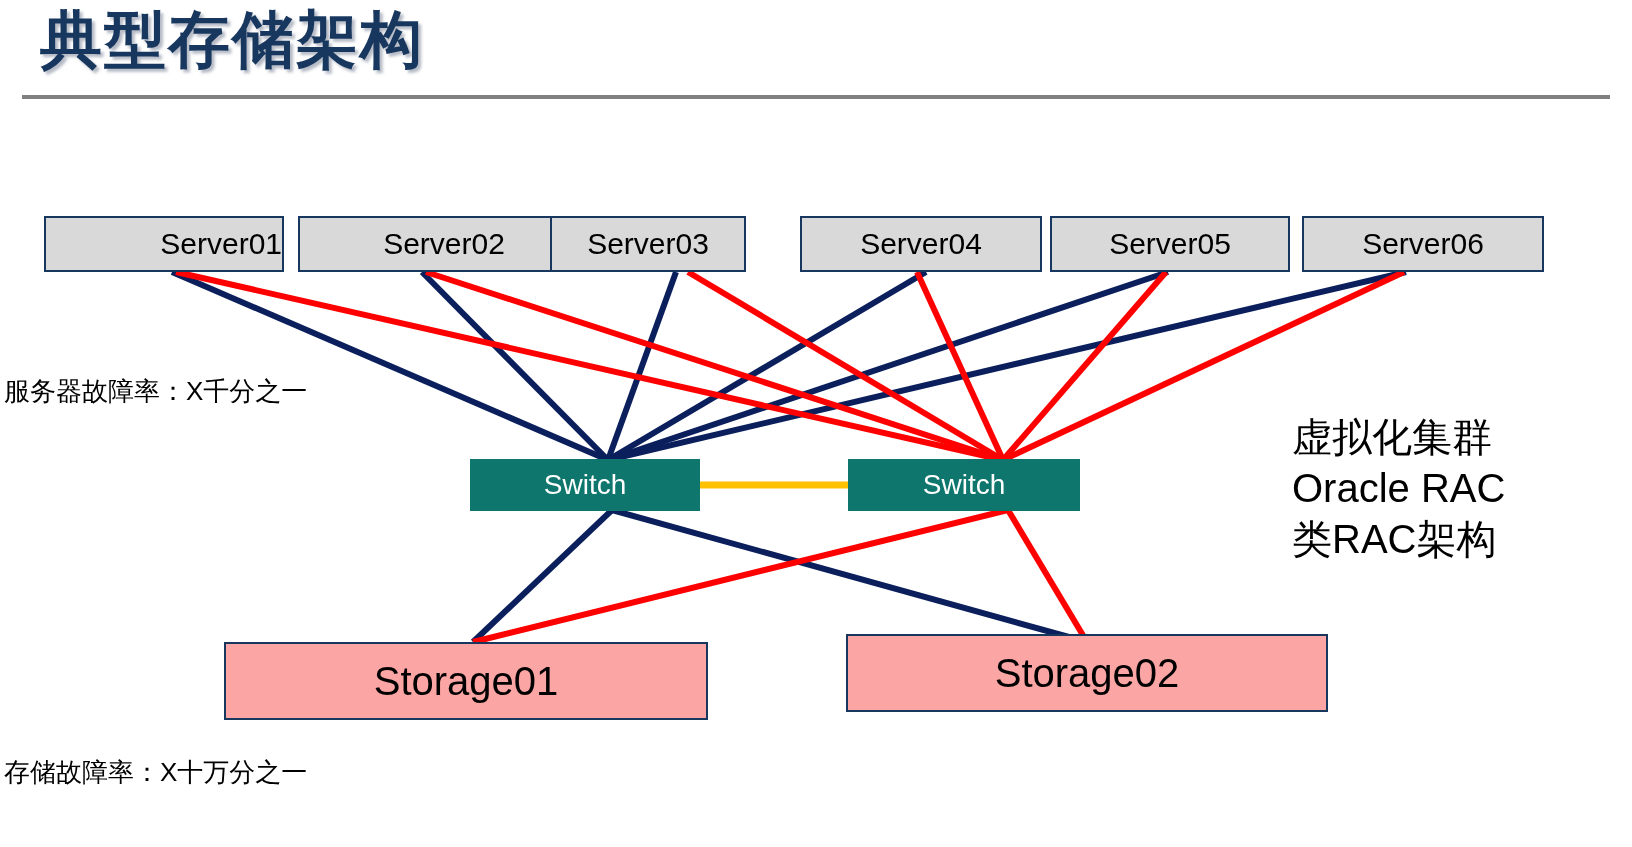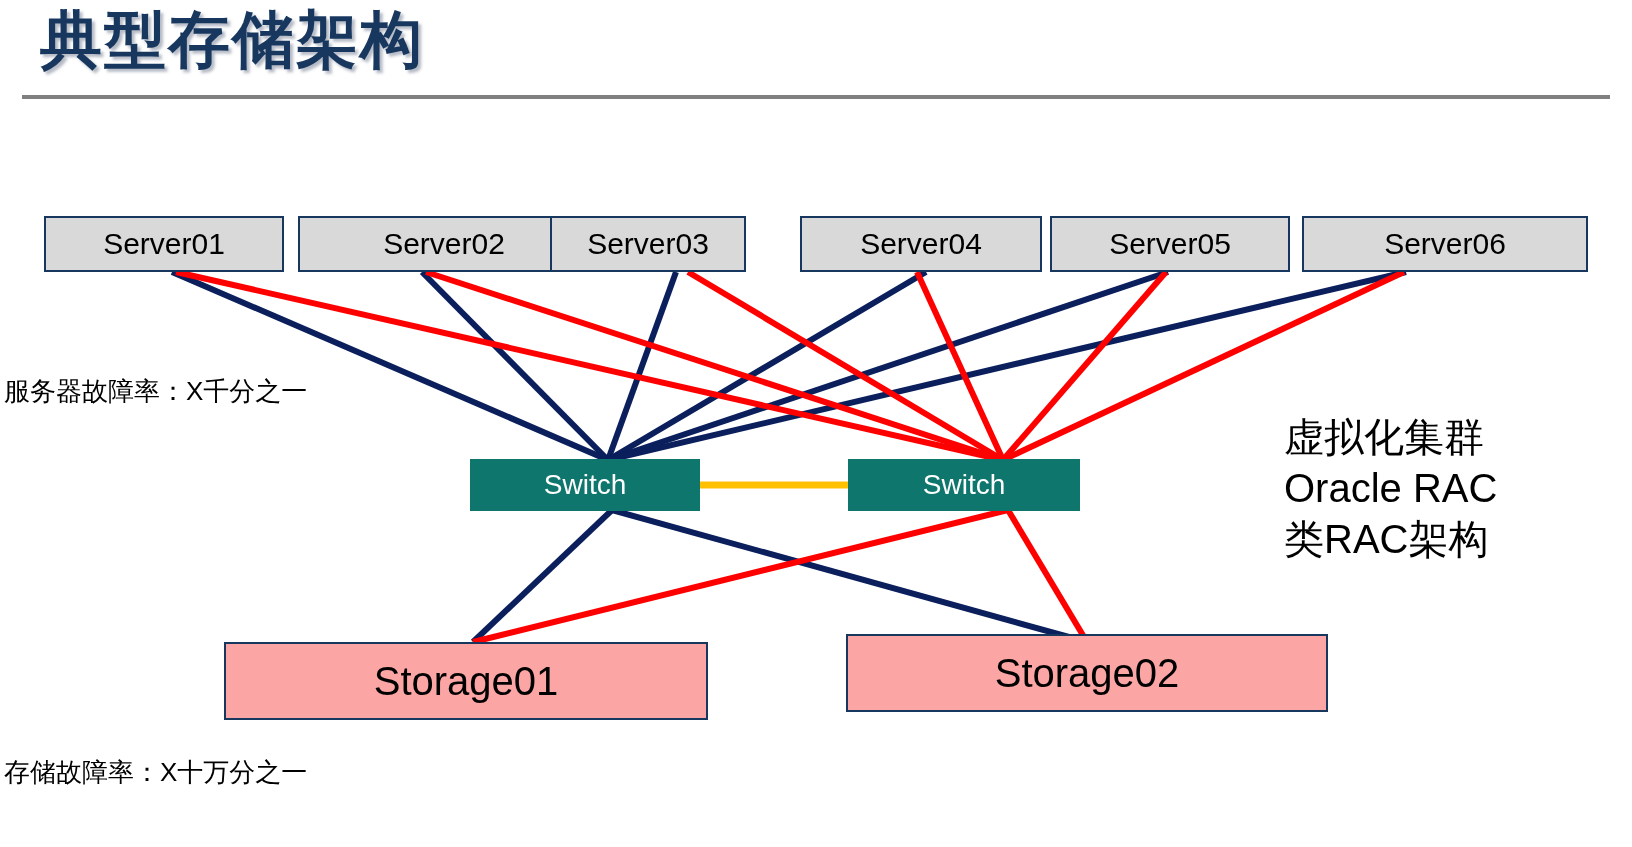--- a/index.html
+++ b/index.html
@@ -91,21 +91,21 @@
   }
   #side-note {
     position: absolute;
     left: 1284px;
     top: 412px;
     font-size: 40px;
     line-height: 1.28;
     color: #000000;
     white-space: nowrap;
   }
-  #side-note div { white-space: nowrap; }
+  #side-note div { white-space: nowrap; margin-left: 8px; }
 </style>
 </head>
 <body>
 
 <div id="slide-title">典型存储架构</div>
 <div id="title-divider"></div>
 
 <div id="diagram-canvas">
 
   <svg id="link-layer" viewBox="0 0 1632 847" xmlns="http://www.w3.org/2000/svg">
@@ -134,36 +134,36 @@
       <line x1="612" y1="510" x2="473" y2="642"></line>
       <line x1="612" y1="510" x2="1087" y2="642"></line>
     </g>
 
     <g stroke="#ff0000" stroke-width="6" fill="none">
       <line x1="1008" y1="510" x2="473" y2="642"></line>
       <line x1="1008" y1="510" x2="1087" y2="642"></line>
     </g>
   </svg>
 
-  <div class="node server" style="left:44px;  top:216px; width:240px;">
+  <div class="node server" style="left:44px;  top:216px; width:240px;justify-content:flex-end;">
     <span>Server01</span>
   </div>
   <div class="node server" style="left:298px; top:216px; width:260px;padding-left:32px;">
     <span>Server02</span>
   </div>
   <div class="node server" style="left:550px; top:216px; width:196px;">
     <span>Server03</span>
   </div>
   <div class="node server" style="left:800px; top:216px; width:242px;">
     <span>Server04</span>
   </div>
   <div class="node server" style="left:1050px; top:216px; width:240px;">
     <span>Server05</span>
   </div>
-  <div class="node server" style="left:1302px; top:216px; width:286px;">
+  <div class="node server" style="left:1302px; top:216px; width:242px;">
     <span>Server06</span>
   </div>
 
   <div class="node switch" style="left:470px; top:459px; width:230px;">
     <span>Switch</span>
   </div>
   <div class="node switch" style="left:848px; top:459px; width:232px;">
     <span>Switch</span>
   </div>
 

